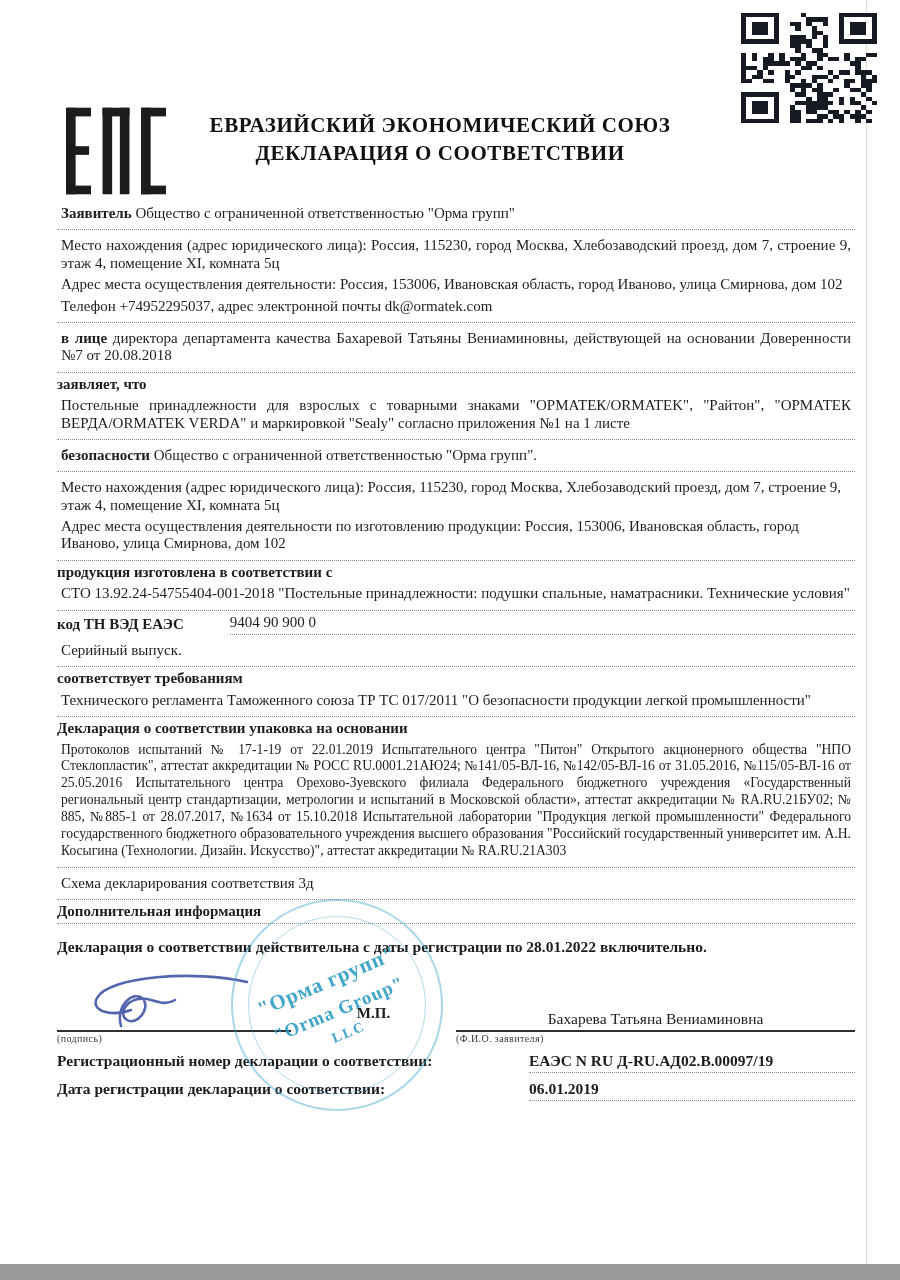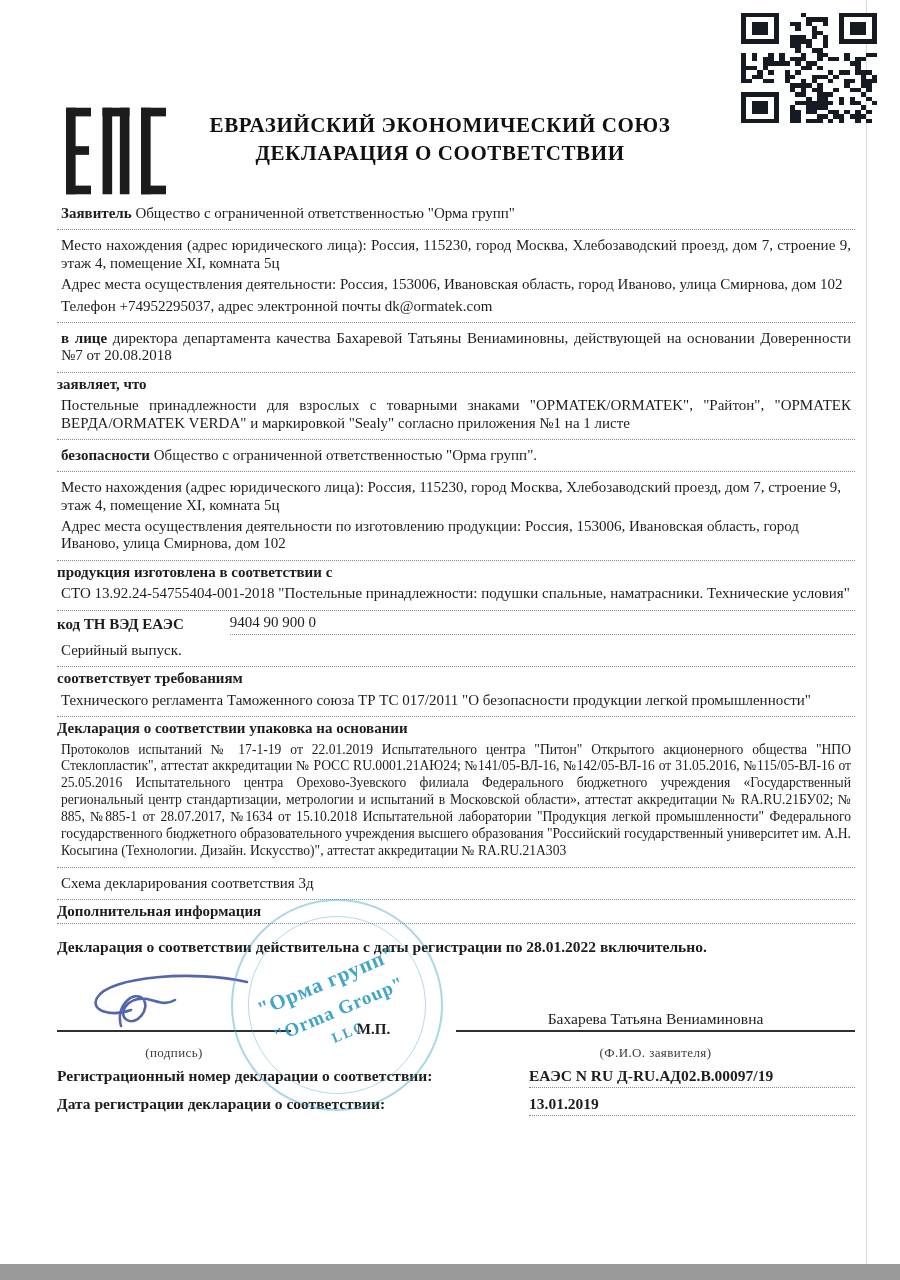--- a/index.html
+++ b/index.html
@@ -22,21 +22,21 @@
   .head{font-weight:bold;display:block;}
   .dense{font-size:13.6px;line-height:1.24;}
   .tnved{display:flex;align-items:center;border-bottom:none;padding-bottom:0;}
   .tnved .code{margin-left:46px;flex:1;border-bottom:1px dotted #8a8a8a;padding-bottom:3px;}
   .validity{margin:14px 0 0;font-weight:bold;font-size:15.5px;}
   
   .sig-block{display:flex;align-items:flex-end;margin-top:22px;}
   .sig-left{width:234px;}
   .sig-draw{position:relative;height:52px;border-bottom:2px solid #2f2f2f;}
   .sig-draw svg{position:absolute;left:18px;top:-8px;}
-  .caption{font-size:13px;text-align:center;color:#3a3a3a;letter-spacing:.4px;padding-top:13px;}
+  .caption{font-size:10px;text-align:left;color:#3a3a3a;letter-spacing:.4px;padding-top:1px;}
   .sig-mid{width:165px;text-align:center;font-weight:bold;font-size:15px;padding-bottom:22px;}
   .sig-right{flex:1;}
   .fio{text-align:center;font-size:15.5px;padding-bottom:2px;border-bottom:2px solid #2f2f2f;}
   .reg-row{display:flex;align-items:flex-start;margin-top:7px;font-weight:bold;font-size:15.5px;}
   .reg-label{width:472px;}
   .reg-value{flex:1;border-bottom:1px dotted #8a8a8a;padding-bottom:2px;}
   
   .stamp{position:absolute;left:231px;top:899px;width:208px;height:208px;z-index:5;
     pointer-events:none;border-radius:50%;border:2px solid rgba(62,166,203,.45);}
   .stamp-inner{position:absolute;inset:15px;border-radius:50%;border:1.5px solid rgba(62,166,203,.4);}
@@ -353,21 +353,21 @@
         <div class="caption">(Ф.И.О. заявителя)</div>
       </div>
     </div>
 
     <div class="reg-row">
       <div class="reg-label">Регистрационный номер декларации о соответствии:</div>
       <div class="reg-value">ЕАЭС N RU Д-RU.АД02.В.00097/19</div>
     </div>
     <div class="reg-row">
       <div class="reg-label">Дата регистрации декларации о соответствии:</div>
-      <div class="reg-value">13.01.2019</div>
+      <div class="reg-value">06.01.2019</div>
     </div>
 
   </div>
 
   <div class="stamp">
     <div class="stamp-inner"></div>
     <div class="stamp-text">
       <div class="stamp-l1">"Орма групп"</div>
       <div class="stamp-l2">"Orma Group"</div>
       <div class="stamp-l3">LLC</div>

